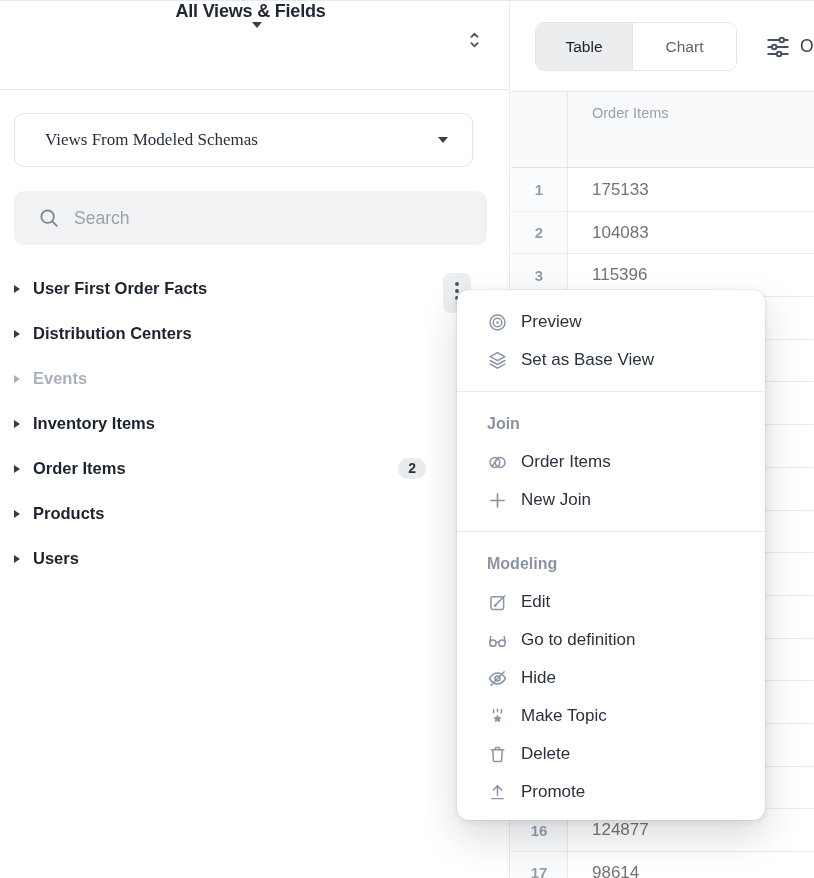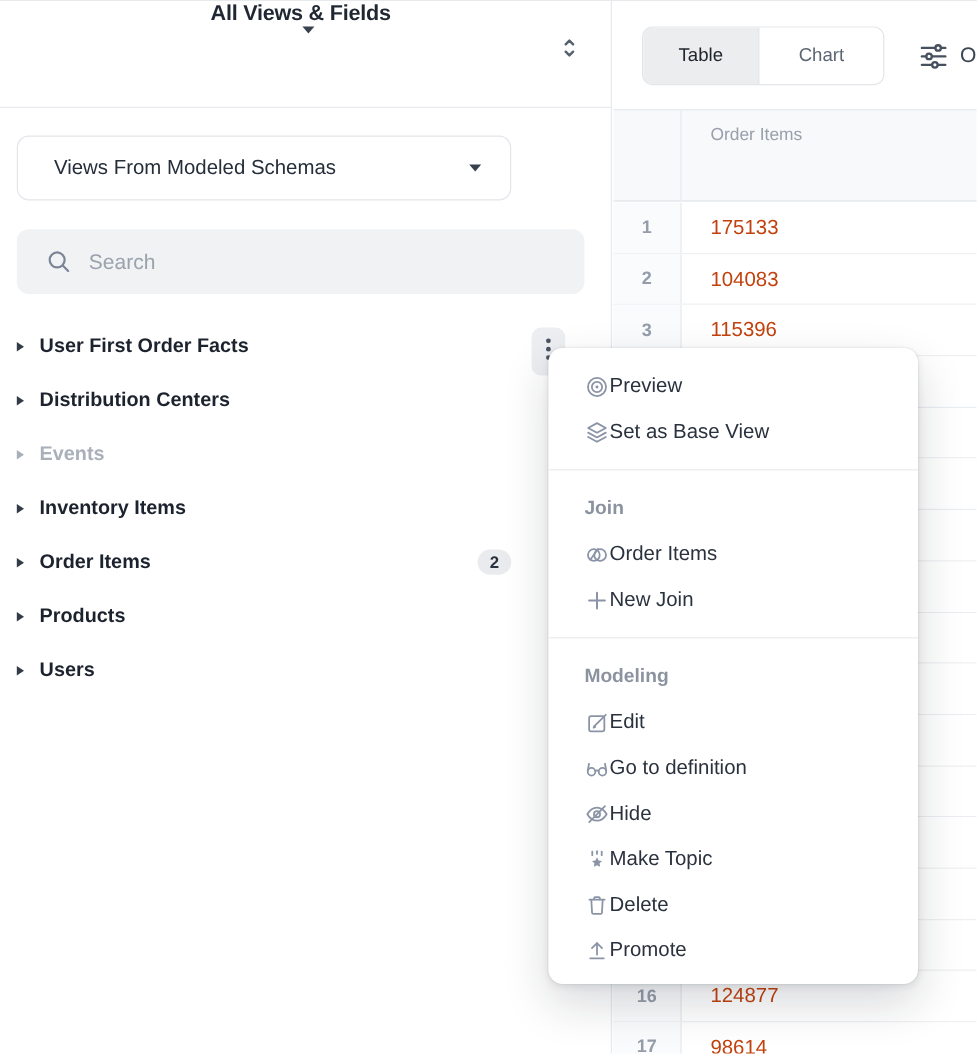--- a/index.html
+++ b/index.html
@@ -12,23 +12,23 @@
   
   .sidebar { position:absolute; left:0; top:0; width:510px; height:878px;
     background:#fff; border-right:1px solid #e7e9ed; }
   .sb-header { height:89px; border-bottom:1px solid #e7e9ed; display:flex;
     align-items:center; padding:0 26px 0 18px;flex-direction:column; }
   .sb-title { font-size:18px; font-weight:700; color:#1f2732; letter-spacing:-0.2px; }
   .caret-down { width:0; height:0; border-left:5.5px solid transparent;
     border-right:5.5px solid transparent; border-top:6.5px solid #39414e; }
   .sb-title-caret { margin-left:13px; cursor:pointer; }
   .sb-updown { margin-left:auto; display:flex; align-items:center; cursor:pointer; }
-  .select-box { position:absolute; left:14px; top:112px; width:412px; height:54px;
+  .select-box { position:absolute; left:14px; top:112px; width:459px; height:54px;
     border:1.5px solid #e2e5ea; border-radius:10px; display:flex; align-items:center;
-    padding:0 24px 0 30px; cursor:pointer; background:#fff; }
+    padding:0 24px 0 30px; cursor:pointer; background:#fff;font-family:Liberation Serif, serif; }
   .select-value { font-size:17px; color:#262e3a; }
   .select-box .caret-down { margin-left:auto; }
   .search-box { position:absolute; left:14px; top:190px; width:473px; height:54px;
     background:#f1f2f4; border-radius:10px; display:flex; align-items:center;
     padding:0 16px 0 24px; }
   .search-box svg { flex:0 0 auto; margin-right:14px; }
   .search-input { border:none; outline:none; background:transparent; flex:1;
     font-size:17.5px; color:#14532d; font-family:inherit; }
   .search-input::placeholder { color:#9aa2ae; }
   .view-list { position:absolute; left:0; top:265px; width:510px; }
@@ -65,30 +65,30 @@
   .num-col { width:57px; flex:0 0 auto; border-right:1px solid #e7e9ed; }
   .thead .data-col { flex:1; padding:13px 0 0 24px; }
   .group-label { font-size:14.5px; color:#98a0ac; margin-bottom:4px; }
   .col-name { font-size:16.5px; font-weight:700; color:#1d242e; }
   .tbody { position:absolute; left:0; top:168px; width:100%; }
   .trow { height:42.7px; display:flex; border-bottom:1px solid #eaedf1; background:#fff; }
   .trow .num-cell { width:57px; flex:0 0 auto; border-right:1px solid #e7e9ed;
     display:flex; align-items:center; justify-content:center; font-size:15px;
     font-weight:700; color:#959dab; background:#fafbfc; }
   .trow .val-cell { flex:1; display:flex; align-items:center; padding-left:24px;
-    font-size:17px; color:#c2410c; }
+    font-size:17px; color:#737373; }
   
   .menu { position:absolute; left:457px; top:289px; width:308px; z-index:10;
     background:#fff; border-radius:12px;
     box-shadow:0 0 0 1px rgba(16,24,40,.04), 0 2px 6px rgba(16,24,40,.08),
                0 16px 38px rgba(16,24,40,.16); }
   .menu-group { padding:13px 0 12px; }
   .menu-group + .menu-group { border-top:1px solid #e9ebee; }
   .menu-group:last-child { padding-bottom:9px; }
-  .menu-item { height:38px; display:flex; align-items:center; 
+  .menu-item { height:38px; display:flex; align-items:center; gap:13px;
     padding:0 16px 0 30px; font-size:17px; color:#2a323e; cursor:pointer; }
   .menu-item svg { flex:0 0 auto; }
   .menu-header { height:38px; display:flex; align-items:center; padding-left:30px;
     font-size:16px; font-weight:700; color:#8b93a1; }
   svg.mi { stroke:#8a94a6; stroke-width:1.7; fill:none; stroke-linecap:round;
     stroke-linejoin:round; }
 </style>
 </head>
 <body>
 

